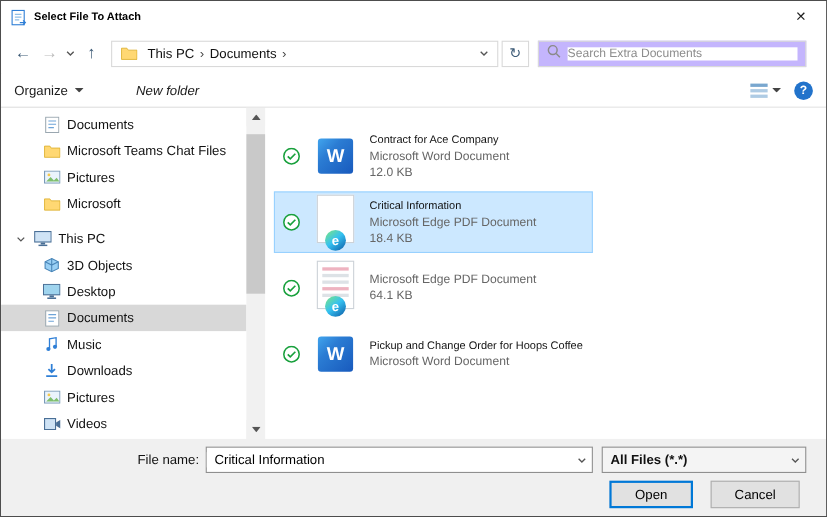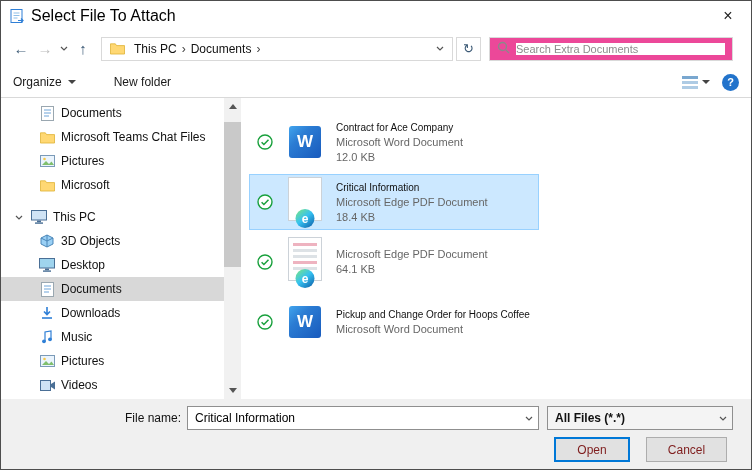--- a/index.html
+++ b/index.html
@@ -4,45 +4,45 @@
 <style>
   * { margin:0; padding:0; box-sizing:border-box; font-family:"Liberation Sans", sans-serif; }
   html,body { background:#ffffff; }
   .window{
     position:relative; width:752px; height:470px; background:#fff;
     border:1px solid #4d4d4d; overflow:hidden;
   }
   
   .titlebar{ height:29px; display:flex; align-items:center; background:#fff; }
   .app-icon{ margin-left:8px; display:flex; }
-  .title{ margin-left:6px; font-size:16px; color:#000; }
+  .title{ margin-left:6px; font-size:10px; color:#000;font-weight:bold; }
   .close-btn{ margin-left:auto; width:46px; height:100%; display:flex; align-items:center; justify-content:center;
               font-size:16px; color:#222; background:none; border:none; }
   
   .navbar{ height:37px; display:flex; align-items:center; padding:0 18px 0 8px; background:#fff; }
   .nav-btn{ background:none; border:none; width:24px; height:26px; display:flex; align-items:center; justify-content:center;
             font-size:15px; color:#3c5a76; }
   .nav-btn.disabled{ color:#bcbcbc; }
   .nav-btn.slim{ width:14px; }
   .addressbar{ margin-left:6px; width:352px; height:24px; border:1px solid #d9d9d9; background:#fff;
                display:flex; align-items:center; padding:0 4px; }
   .ab-folder{ display:flex; margin:0 4px; }
   .crumb{ font-size:12px; padding:0 5px; color:#111; white-space:nowrap; }
   .sep{ color:#444; font-size:12px; }
   .ab-end{ margin-left:auto; display:flex; padding:0 4px; }
   .refresh-btn{ margin-left:3px; width:25px; height:24px; border:1px solid #d9d9d9; background:#fff;
                 display:flex; align-items:center; justify-content:center; font-size:13px; color:#3c5a76; }
-  .searchbox{ margin-left:8px; flex:1; height:24px; border:1px solid #d9d9d9; background:#ec4899;
+  .searchbox{ margin-left:8px; flex:1; height:24px; border:1px solid #d9d9d9; background:#c4b5fd;
               display:flex; align-items:center; padding:0 7px; gap:6px; }
   .searchbox input{ border:none; outline:none; flex:1; font-size:11px; color:#333; min-width:0; }
   .searchbox input::placeholder{ color:#8d8d8d; }
   
   .toolbar{ height:31px; display:flex; align-items:center; padding:0 12px; background:#fff; border-bottom:1px solid #d9d9d9; }
   .organize{ display:flex; align-items:center; gap:6px; font-size:12px; color:#1a1a1a; background:none; border:none; }
-  .newfolder{ margin-left:38px; font-size:12px; color:#1a1a1a; background:none; border:none; }
+  .newfolder{ margin-left:48px; font-size:12px; color:#1a1a1a; background:none; border:none;font-style:italic; }
   .toolbar-right{ margin-left:auto; display:flex; align-items:center; gap:4px; }
   .views-btn{ background:none; border:none; display:flex; align-items:center; gap:4px; }
   .help-btn{ margin-left:8px; width:17px; height:17px; border-radius:50%; background:#2273cb; color:#fff;
              font-size:11px; font-weight:bold; display:flex; align-items:center; justify-content:center; border:none; }
   
   .main{ display:flex; height:301px; background:#fff; }
   .sidebar{ width:240px; position:relative; padding-top:3px; font-size:12px; }
   .sb-item{ height:24px; display:flex; align-items:center; gap:6px; padding-left:38px; margin-right:17px; color:#111; }
   .sb-item.root{ padding-left:14px; margin-top:8px; }
   .sb-item.selected{ background:#d8d8d8; }
@@ -77,21 +77,21 @@
   
   .footer{ position:relative; height:70px; background:#f0f0f0; }
   .fn-label{ position:absolute; left:96px; top:12px; width:84px; text-align:right; font-size:12px; color:#111; }
   .fn-input{ position:absolute; left:186px; top:7px; width:352px; height:24px; background:#fff; border:1px solid #8f8f8f;
              display:flex; align-items:center; }
   .fn-input input{ flex:1; border:none; outline:none; font-size:12px; padding:0 7px; min-width:0; }
   .fn-chevron{ width:18px; display:flex; justify-content:center; }
   .ftype{ position:absolute; left:546px; top:7px; width:186px; height:24px; background:#f4f4f4; border:1px solid #8f8f8f;
           display:flex; align-items:center; }
   .ftype-label{ flex:1; font-size:12px; padding:0 7px; color:#111; white-space:nowrap;font-weight:bold; }
-  .btn{ position:absolute; top:38px; height:25px; font-size:12px; color:#7f1d1d; background:#e1e1e1; border:1px solid #adadad; }
+  .btn{ position:absolute; top:38px; height:25px; font-size:12px; color:#000000; background:#e1e1e1; border:1px solid #adadad; }
   .btn-open{ left:553px; width:76px; border:2px solid #0078d7; }
   .btn-cancel{ left:645px; width:81px; }
 </style>
 </head>
 <body>
 
 <div class="window">
 
   <div class="titlebar">
     <span class="app-icon">
@@ -254,37 +254,37 @@
           <svg width="13" height="15" viewBox="0 0 13 15">
               <rect x=".5" y=".5" width="12" height="14" fill="#fff" stroke="#9aa7b0"></rect>
               <path d="M3 4h7M3 7h7M3 10h5" stroke="#6ea4d8"></path>
             </svg>
         </span>
         <span class="sb-label">Documents</span>
       </div>
 
       <div class="sb-item">
         <span class="sb-icon">
-          <svg width="14" height="14" viewBox="0 0 14 14">
-              <path d="M7 1v7M4 5.5L7 8.5 10 5.5" stroke="#2f7fd6" stroke-width="1.6" fill="none"></path>
-              <path d="M2 12h10" stroke="#2f7fd6" stroke-width="1.6"></path>
-            </svg>
-        </span>
-        <span class="sb-label">Downloads</span>
-      </div>
-
-      <div class="sb-item">
-        <span class="sb-icon">
           <svg width="12" height="14" viewBox="0 0 12 14">
               <path d="M4 11V2l6-1v8" stroke="#2f7fd6" fill="none" stroke-width="1.2"></path>
               <circle cx="3" cy="11.3" r="1.9" fill="#2f7fd6"></circle>
               <circle cx="9" cy="9.3" r="1.9" fill="#2f7fd6"></circle>
             </svg>
         </span>
         <span class="sb-label">Music</span>
+      </div>
+
+      <div class="sb-item">
+        <span class="sb-icon">
+          <svg width="14" height="14" viewBox="0 0 14 14">
+              <path d="M7 1v7M4 5.5L7 8.5 10 5.5" stroke="#2f7fd6" stroke-width="1.6" fill="none"></path>
+              <path d="M2 12h10" stroke="#2f7fd6" stroke-width="1.6"></path>
+            </svg>
+        </span>
+        <span class="sb-label">Downloads</span>
       </div>
 
       <div class="sb-item">
         <span class="sb-icon">
           <svg width="15" height="12" viewBox="0 0 15 12">
               <rect x=".5" y=".5" width="14" height="11" fill="#eaf4fd" stroke="#7a9ab8"></rect>
               <circle cx="4.5" cy="4" r="1.3" fill="#f5c84c"></circle>
               <path d="M2 10l4-4 3 3 2.5-2.5L14 10z" fill="#7fbf6e"></path>
             </svg>
         </span>

